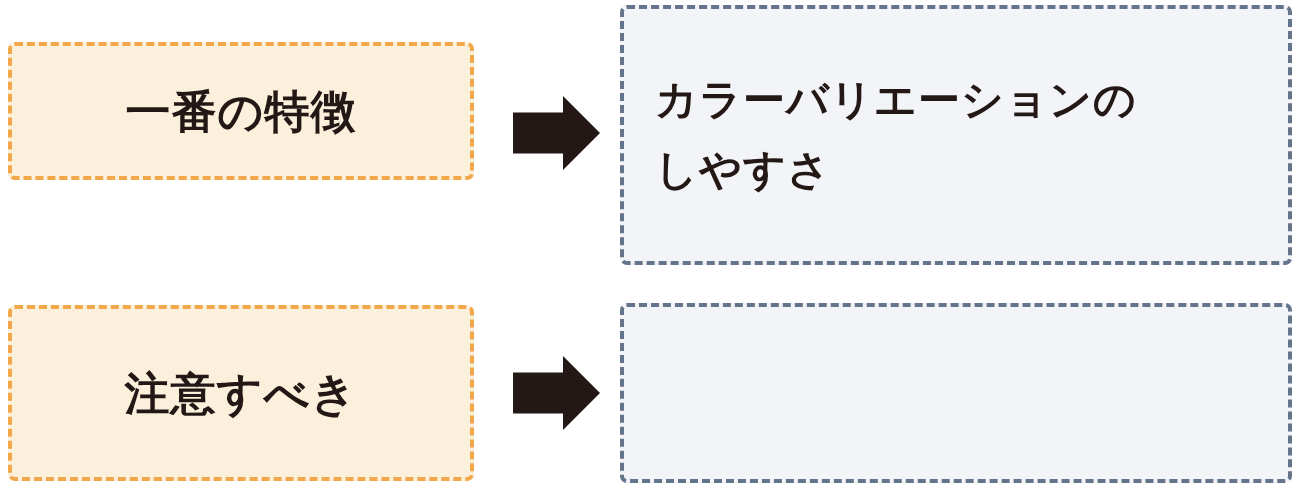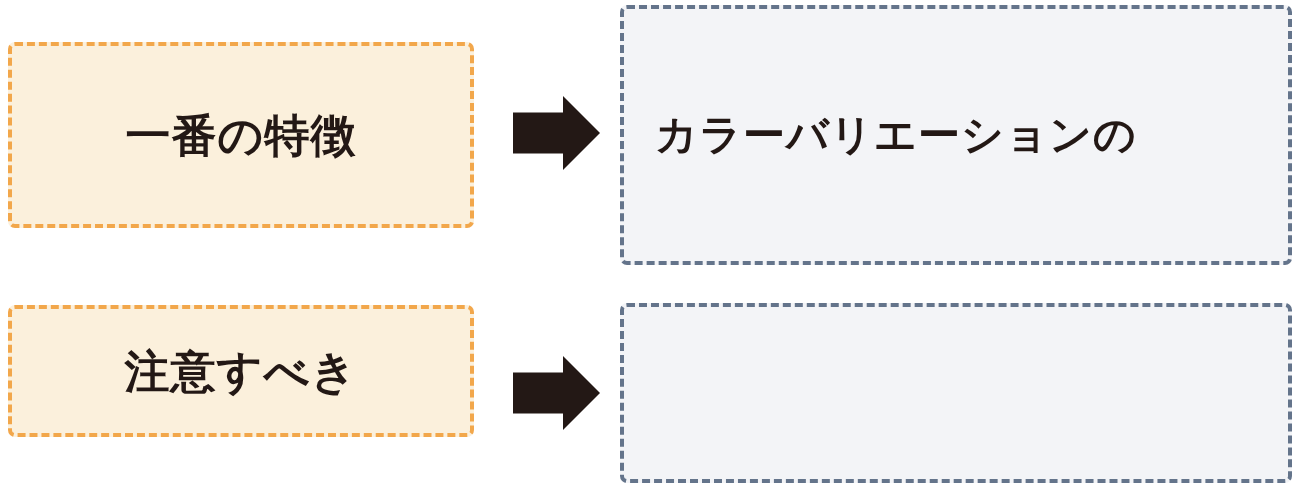--- a/index.html
+++ b/index.html
@@ -36,23 +36,23 @@
   .answer {
     background: var(--answer-box-bg, #F3F4F7);
     border: 4px dashed var(--answer-box-border, #64748B);
     align-items: flex-start;
     text-align: right;
     padding-left: 31px;
     font-size: 42px;
     line-height: 70px;
     letter-spacing: 1px;
   }
-  .q1 { left: 8px;   top: 42px;  width: 466px; height: 186px; }
+  .q1 { left: 8px;   top: 42px;  width: 466px; height: 138px; }
   .a1 { left: 620px; top: 5px;   width: 672px; height: 260px; }
-  .q2 { left: 8px;   top: 305px; width: 466px; height: 132px; }
+  .q2 { left: 8px;   top: 305px; width: 466px; height: 176px; }
   .a2 { left: 620px; top: 303px; width: 672px; height: 180px; }
   .arrow {
     position: absolute;
     width: 87px;
     height: 74px;
   }
   .arrow1 { left: 513px; top: 96px; }
   .arrow2 { left: 513px; top: 356px; }
   .arrow svg { display: block; width: 100%; height: 100%; }
   .arrow polygon { fill: var(--arrow, #231815); }
@@ -68,20 +68,21 @@
   </div>
 
   <div class="arrow arrow1">
     <svg viewBox="0 0 87 74" aria-hidden="true">
       <polygon points="0,16.5 50,16.5 50,0 87,37 50,74 50,57.5 0,57.5"></polygon>
     </svg>
   </div>
 
   <div class="box answer a1">
     <div class="text-line">カラーバリエーションの</div>
+    <div class="text-line">しやすさ</div>
   </div>
 
   <div class="box question q2">
     <div class="text-line">注意すべき</div>
   </div>
 
   <div class="arrow arrow2">
     <svg viewBox="0 0 87 74" aria-hidden="true">
       <polygon points="0,16.5 50,16.5 50,0 87,37 50,74 50,57.5 0,57.5"></polygon>
     </svg>

